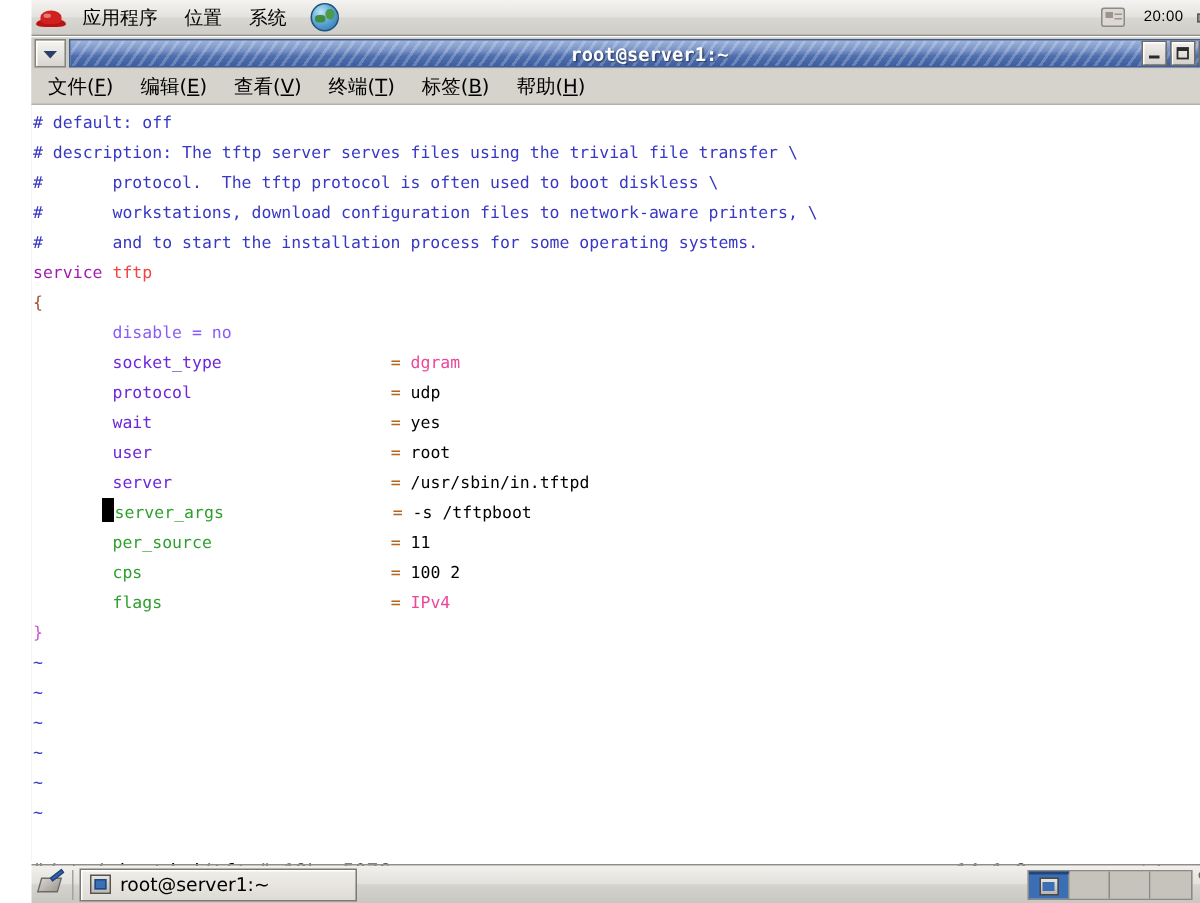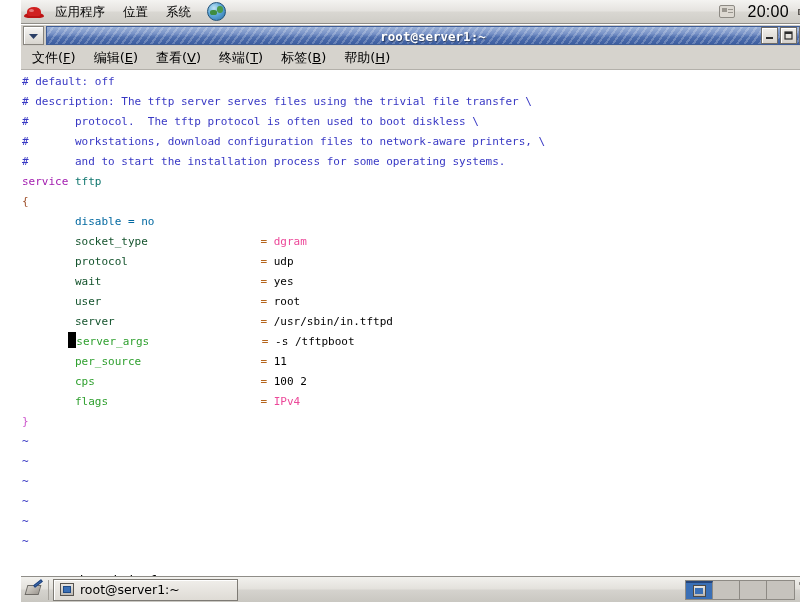--- a/index.html
+++ b/index.html
@@ -82,21 +82,21 @@
   .tray-icon-app::before {
     content: ""; position: absolute; left: 2px; top: 2px;
     width: 5px; height: 4px; background: #9a968f;
   }
   .tray-icon-app::after {
     content: ""; position: absolute; left: 8px; top: 3px;
     width: 5px; height: 1px; background: #9a968f;
     box-shadow: 0 3px 0 #9a968f;
   }
   #panel-clock {
-    font-size: 16px; color: #000; margin-right: 8px;
+    font-size: 10px; color: #000; margin-right: 8px;
     letter-spacing: .3px;
   }
   .speaker-icon {
     width: 18px; height: 16px; margin-right: 6px;
     position: relative;
   }
   .speaker-icon .body {
     position: absolute; left: 1px; top: 5px;
     width: 4px; height: 6px; background: #9a9590;
     border: 1px solid #5d5a56; box-sizing: border-box;
@@ -211,26 +211,26 @@
     font-size: 11px;
     line-height: 20px;
     padding: 2px 0 0 1px;
     white-space: pre;
     overflow: hidden;
     position: relative;
   }
   .line { height: 20px; white-space: pre; }
   .c-comment { color: #3838c4; }
   .c-keyword { color: #a21caf; }
-  .c-service { color: #0f766e; }
+  .c-service { color: #ef4444; }
   .c-brace-open { color: #a0522d; }
   .c-brace-close { color: #cc55cc; }
-  .c-attr { color: #14532d; }
+  .c-attr { color: #6d28d9; }
   .c-attr2 { color: #2fa02f; }
-  .c-magenta { color: #0369a1; }
+  .c-magenta { color: #8b5cf6; }
   .c-eq { color: #b5651d; }
   .c-str { color: #000000; }
   .c-teal { color: #ec4899; }
   .c-tilde { color: #3838c4; }
   .cursor-block {
     display: inline-block;
     width: 8px; height: 16px;
     background: #000000;
     vertical-align: -3px;
   }

